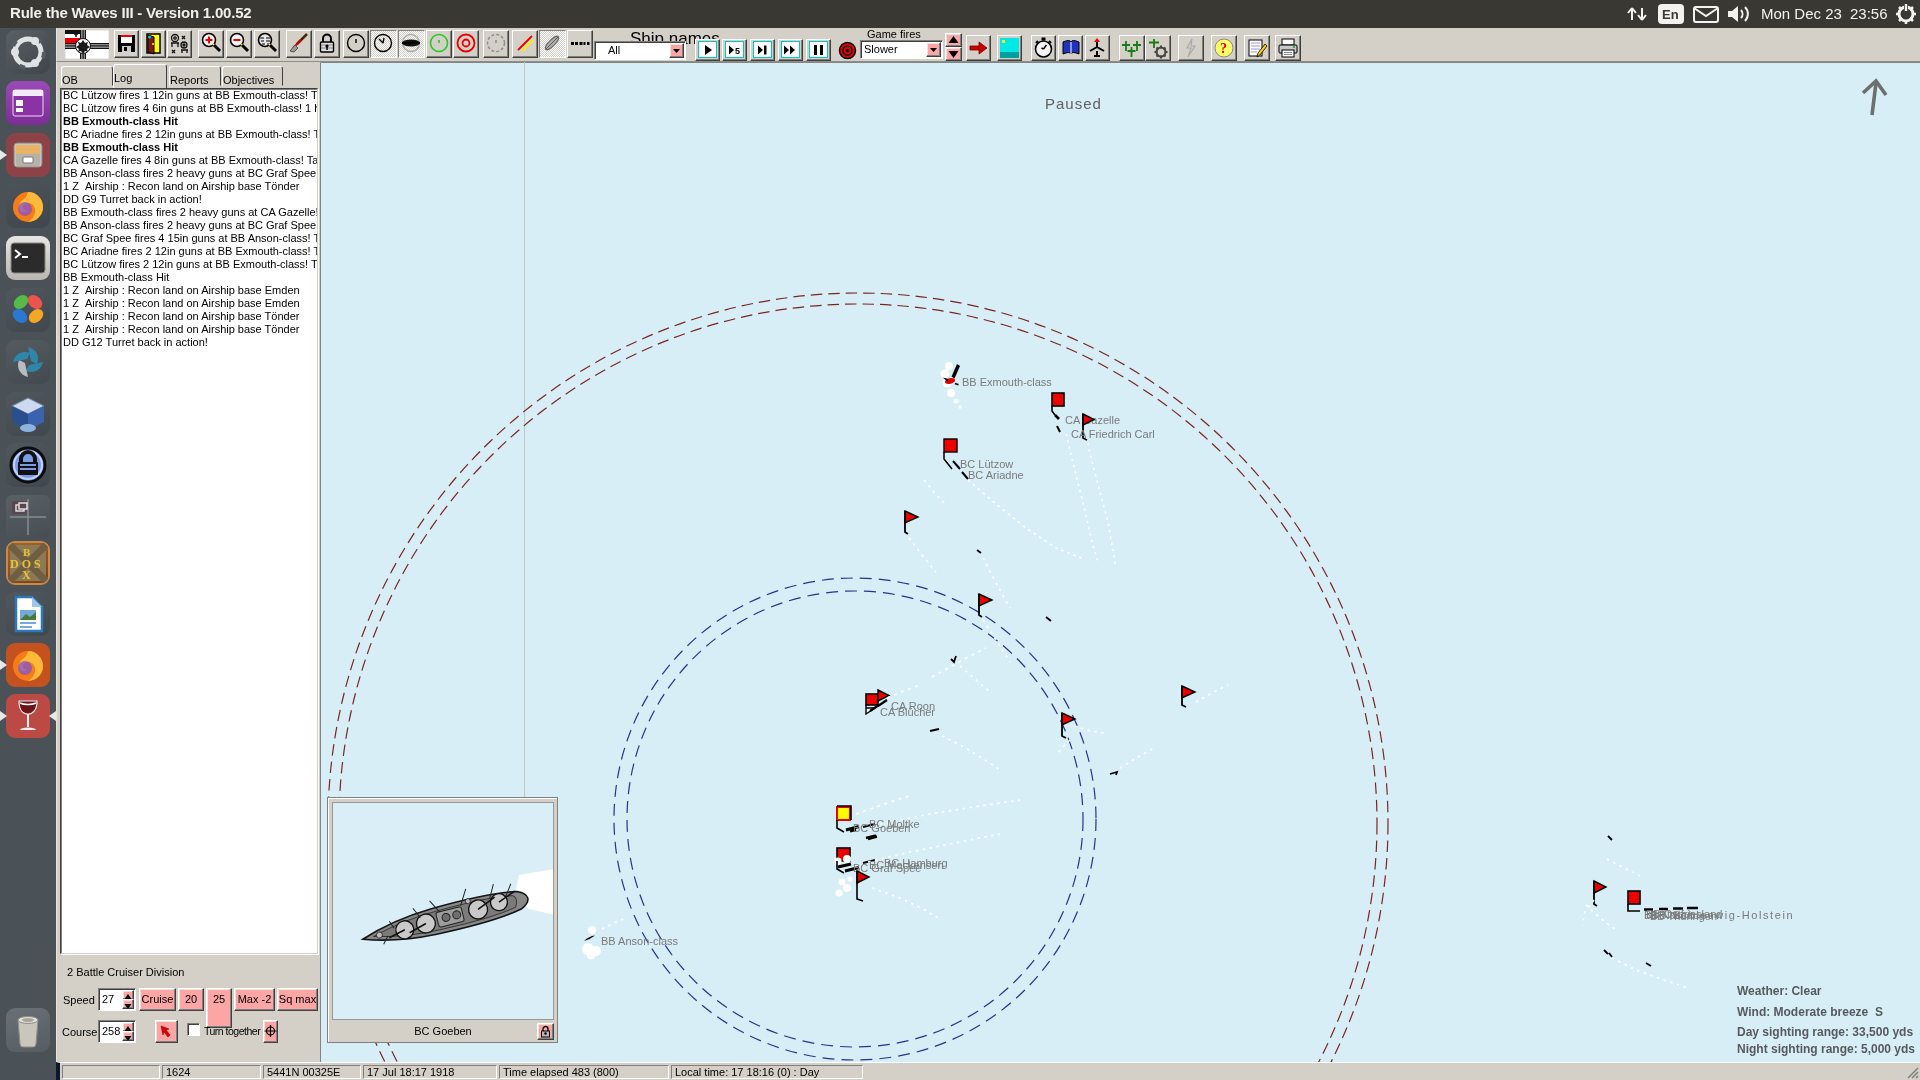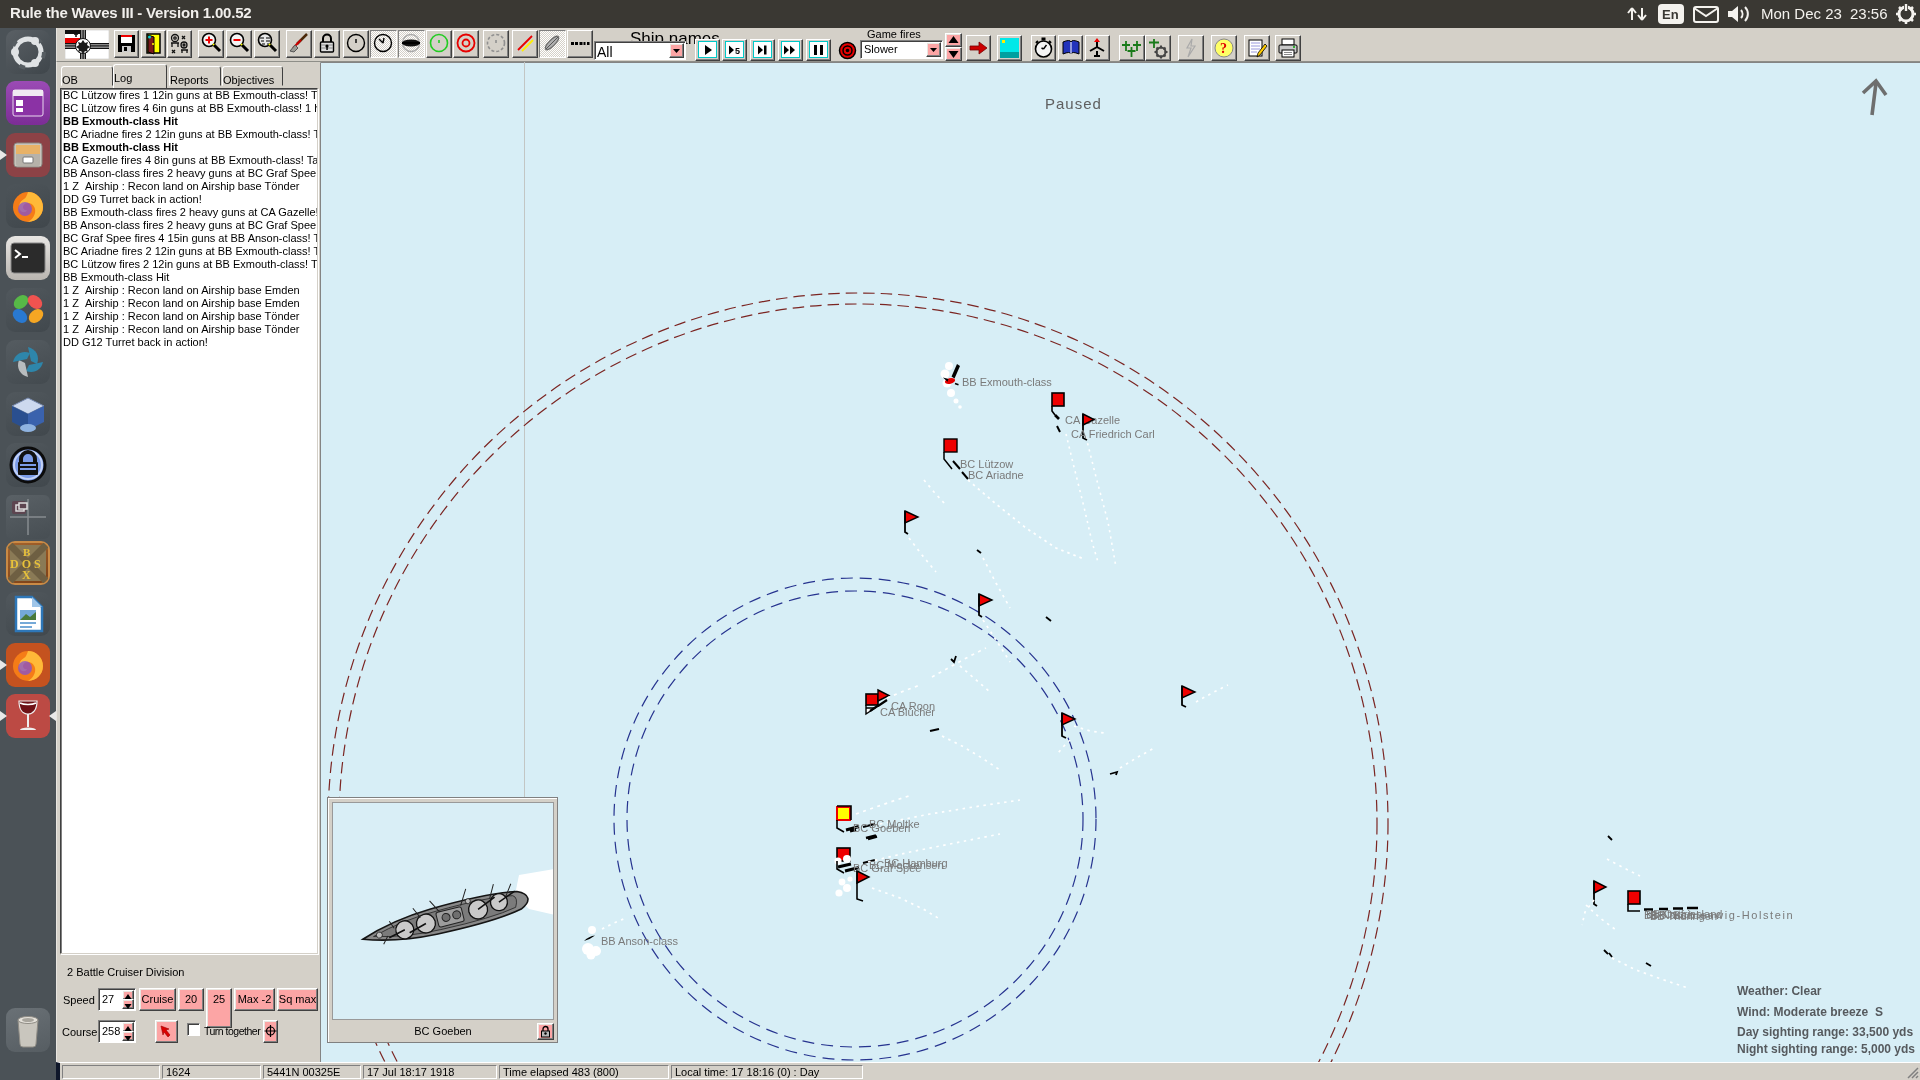--- a/index.html
+++ b/index.html
@@ -590,21 +590,21 @@
       <rect x="3" y="11" width="3" height="3" fill="#000"></rect>
         <rect x="7" y="11" width="3" height="3" fill="#000"></rect>
       <rect x="11.5" y="11" width="3" height="3" fill="#000"></rect>
         <rect x="15.5" y="11" width="2" height="3" fill="#000"></rect>
       <rect x="19" y="11" width="2.5" height="3" fill="#000"></rect>
     </svg>
   </div>
 
   <div style="position:absolute; left:573px; top:1px; font-size:17px; color:#000;">Ship names</div>
   <div style="position:absolute; left:537px; top:13px; width:92px; height:19px; background:#fff; border:1px solid; border-color:#808080 #fff #fff #808080; box-shadow: inset 1px 1px 0 #404040;">
-    <div style="position:absolute; left:2px; top:2px; font-size:14px;">All</div>
+    <div style="position:absolute; left:13px; top:2px; font-size:11px;">All</div>
     <div class="btn9" style="right:1px; top:1px; width:15px; height:15px;"><svg width="13" height="13">
           <path d="M3,5 l3.5,4 3.5,-4 z" fill="#000"></path>
         </svg></div>
   </div>
 
   <div class="tbtn" style="left:638px; top:11px; height:22px;">
       <svg width="23" height="20" viewBox="0 0 23 20">
         <rect x="2.5" y="1.5" width="18" height="16" fill="#fff" stroke="#00c8c8"></rect>
         <path d="M9,5 l7,5 -7,5 z" fill="#000"></path>
       </svg>

